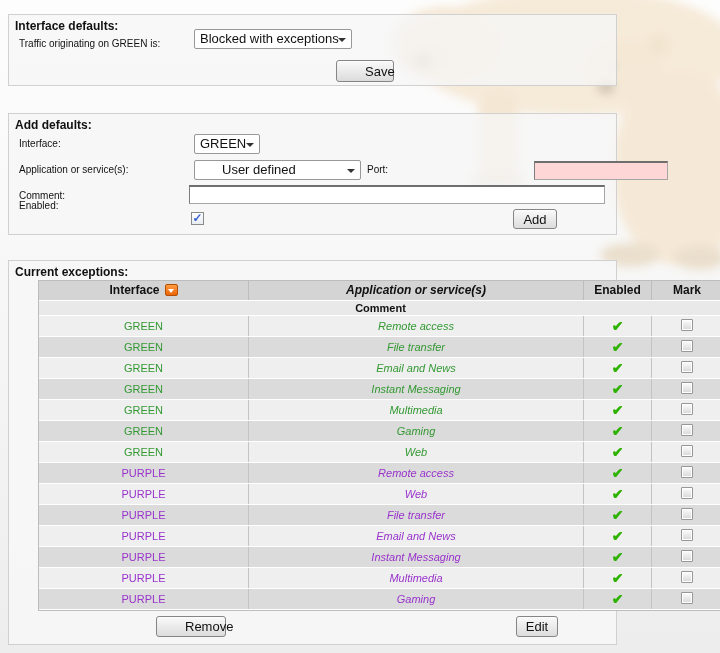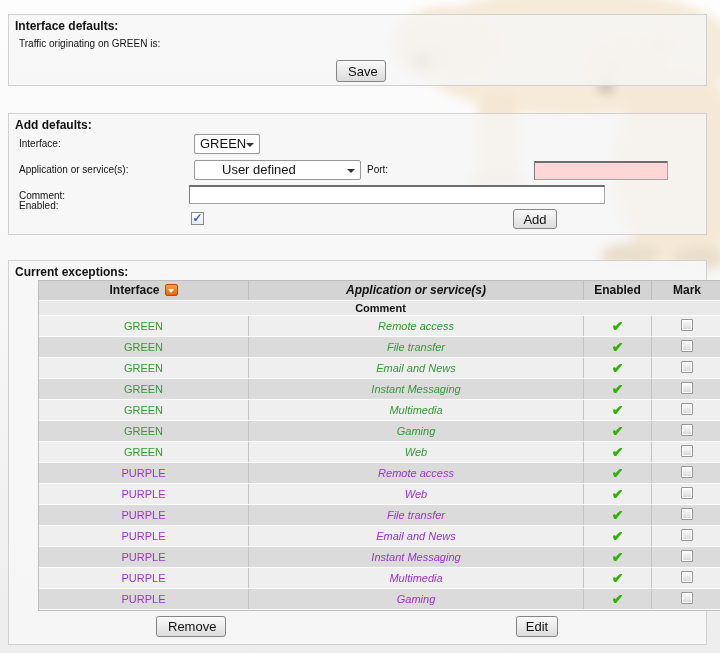--- a/index.html
+++ b/index.html
@@ -4,21 +4,21 @@
 <style>
   html,body { margin:0; padding:0; }
   body {
     width:720px; height:653px; position:relative; overflow:hidden;
     font-family:"Liberation Sans", sans-serif; color:#111;
     background:linear-gradient(#fdfdfd 0%, #f7f7f7 45%, #ededed 100%);
   }
   #bear-bg { position:absolute; top:0; right:0; z-index:0; }
 
   .panel {
-    position:absolute; left:8px; width:699px; box-sizing:border-box;
+    position:absolute; left:8px; width:609px; box-sizing:border-box;
     background:rgba(246,246,246,0.78); border:1px solid #d0d0d0; z-index:1;
   }
   #panel-defaults { top:14px;  height:72px; }
   #panel-add      { top:113px; height:122px; }
   #panel-current  { top:260px; height:385px; background:rgba(246,246,246,0.94); }
 
   .panel-title { position:absolute; left:6px; top:4px; font-size:12px; font-weight:bold; white-space:nowrap; }
   .flabel { position:absolute; left:10px; font-size:10px; white-space:nowrap; }
 
   .select {
@@ -35,21 +35,21 @@
     position:absolute; box-sizing:border-box; height:19px; font-size:13px; padding:0 3px;
     font-family:"Liberation Sans", sans-serif;
     background:#fff; border:1px solid #a6a6a6; border-top:2px solid #6e6e6e; border-left:1px solid #7e7e7e;
     outline:none;
   }
   #port-input { background:#ffd6d6; }
 
   .btn {
     position:absolute; font-size:13px; color:#111; text-align:center; cursor:default;
     background:linear-gradient(#fafafa,#dcdcdc); border:1px solid #858585; border-radius:3px;
-    padding:2px 11px; box-sizing:border-box; box-shadow:0 1px 0 rgba(255,255,255,.7) inset;
+    padding:2px 28px; box-sizing:border-box; box-shadow:0 1px 0 rgba(255,255,255,.7) inset;
     font-family:"Liberation Sans", sans-serif;
   }
 
   .checkbox {
     position:absolute; width:13px; height:13px; box-sizing:border-box;
     border:1px solid #8a8a8a; background:linear-gradient(#ffffff,#e8edf4);
     font-size:12px; line-height:11px; text-align:center; font-weight:bold; color:#3a5fd0;
   }
 
   
@@ -105,20 +105,24 @@
   <defs>
       <filter id="soft" x="-20%" y="-20%" width="140%" height="140%">
         <feGaussianBlur stdDeviation="5"></feGaussianBlur>
       </filter>
     </defs>
 </svg>
 
 <div class="panel" id="panel-defaults">
   <div class="panel-title">Interface defaults:</div>
   <div class="flabel" style="top:23px;">Traffic originating on GREEN is:</div>
+  <div class="select" style="left:185px; top:14px; width:158px;">
+    <span>Blocked with exceptions</span>
+    <span class="arrow"></span>
+  </div>
   <button class="btn" style="left:327px; top:45px; width:50px; height:22px;">Save</button>
 </div>
 
 <div class="panel" id="panel-add">
   <div class="panel-title">Add defaults:</div>
 
   <div class="flabel" style="top:24px;">Interface:</div>
   <div class="select" style="left:185px; top:20px; width:66px;">
     <span>GREEN</span>
     <span class="arrow"></span>

